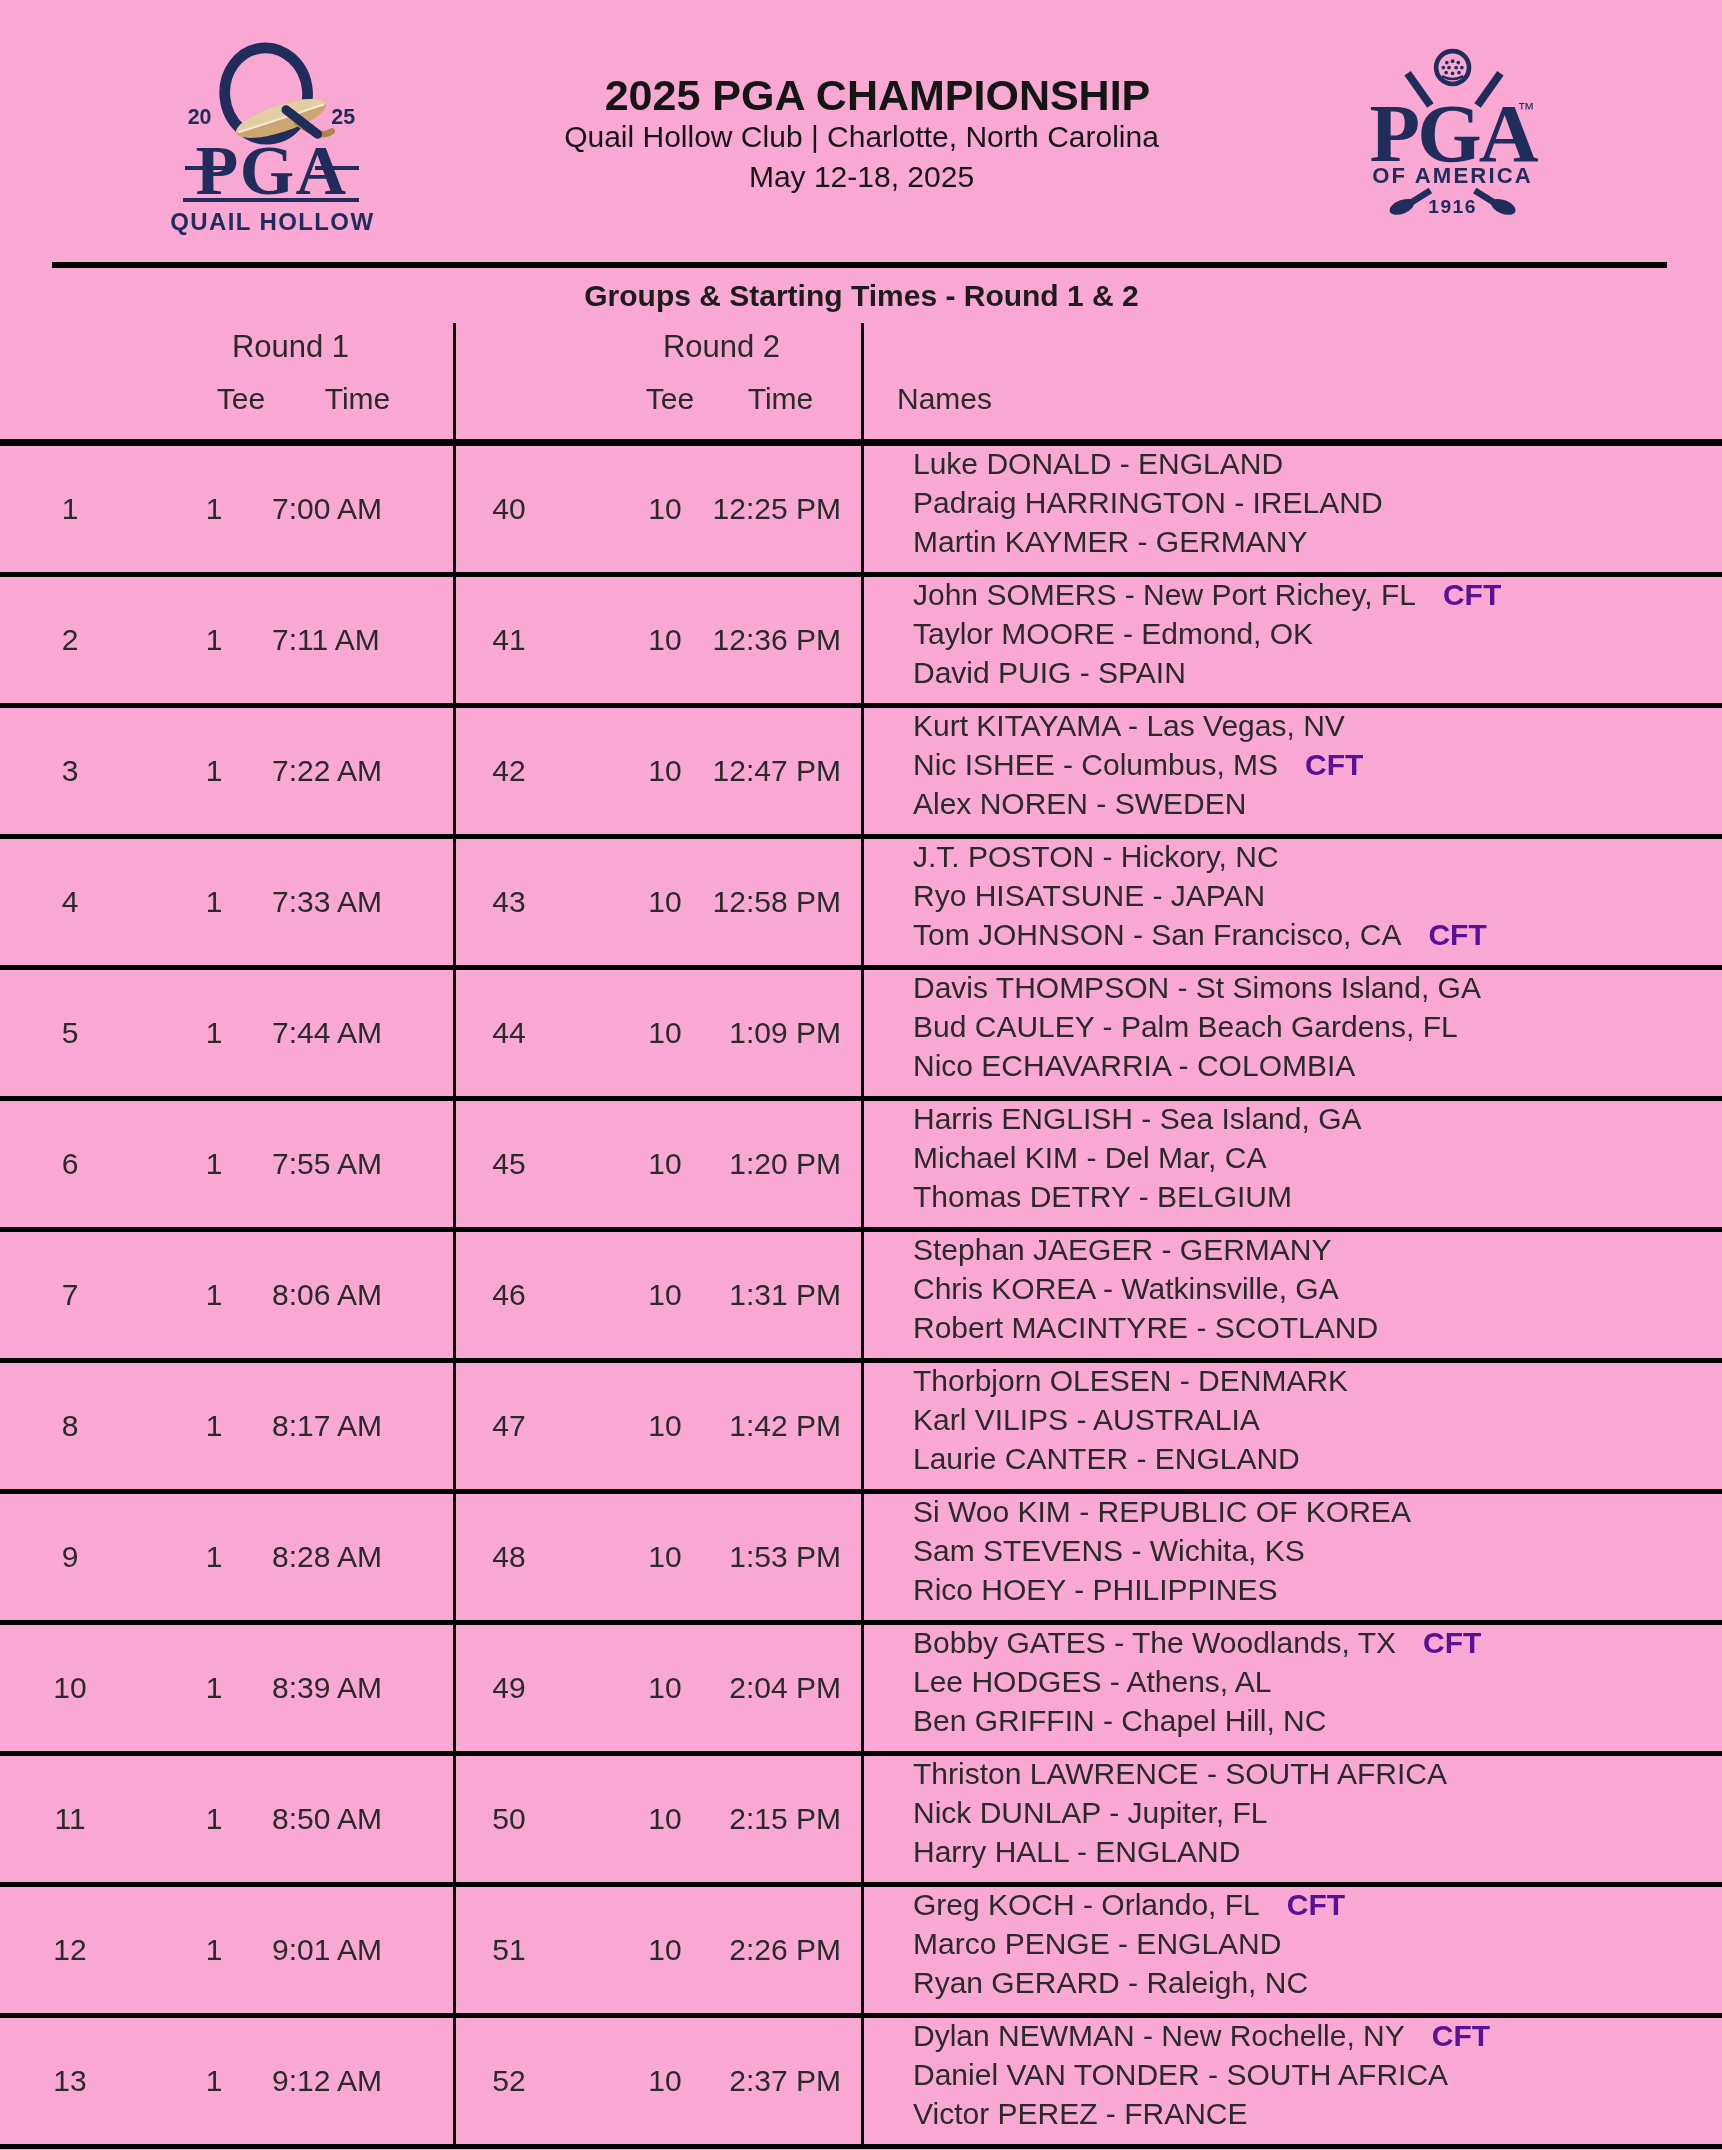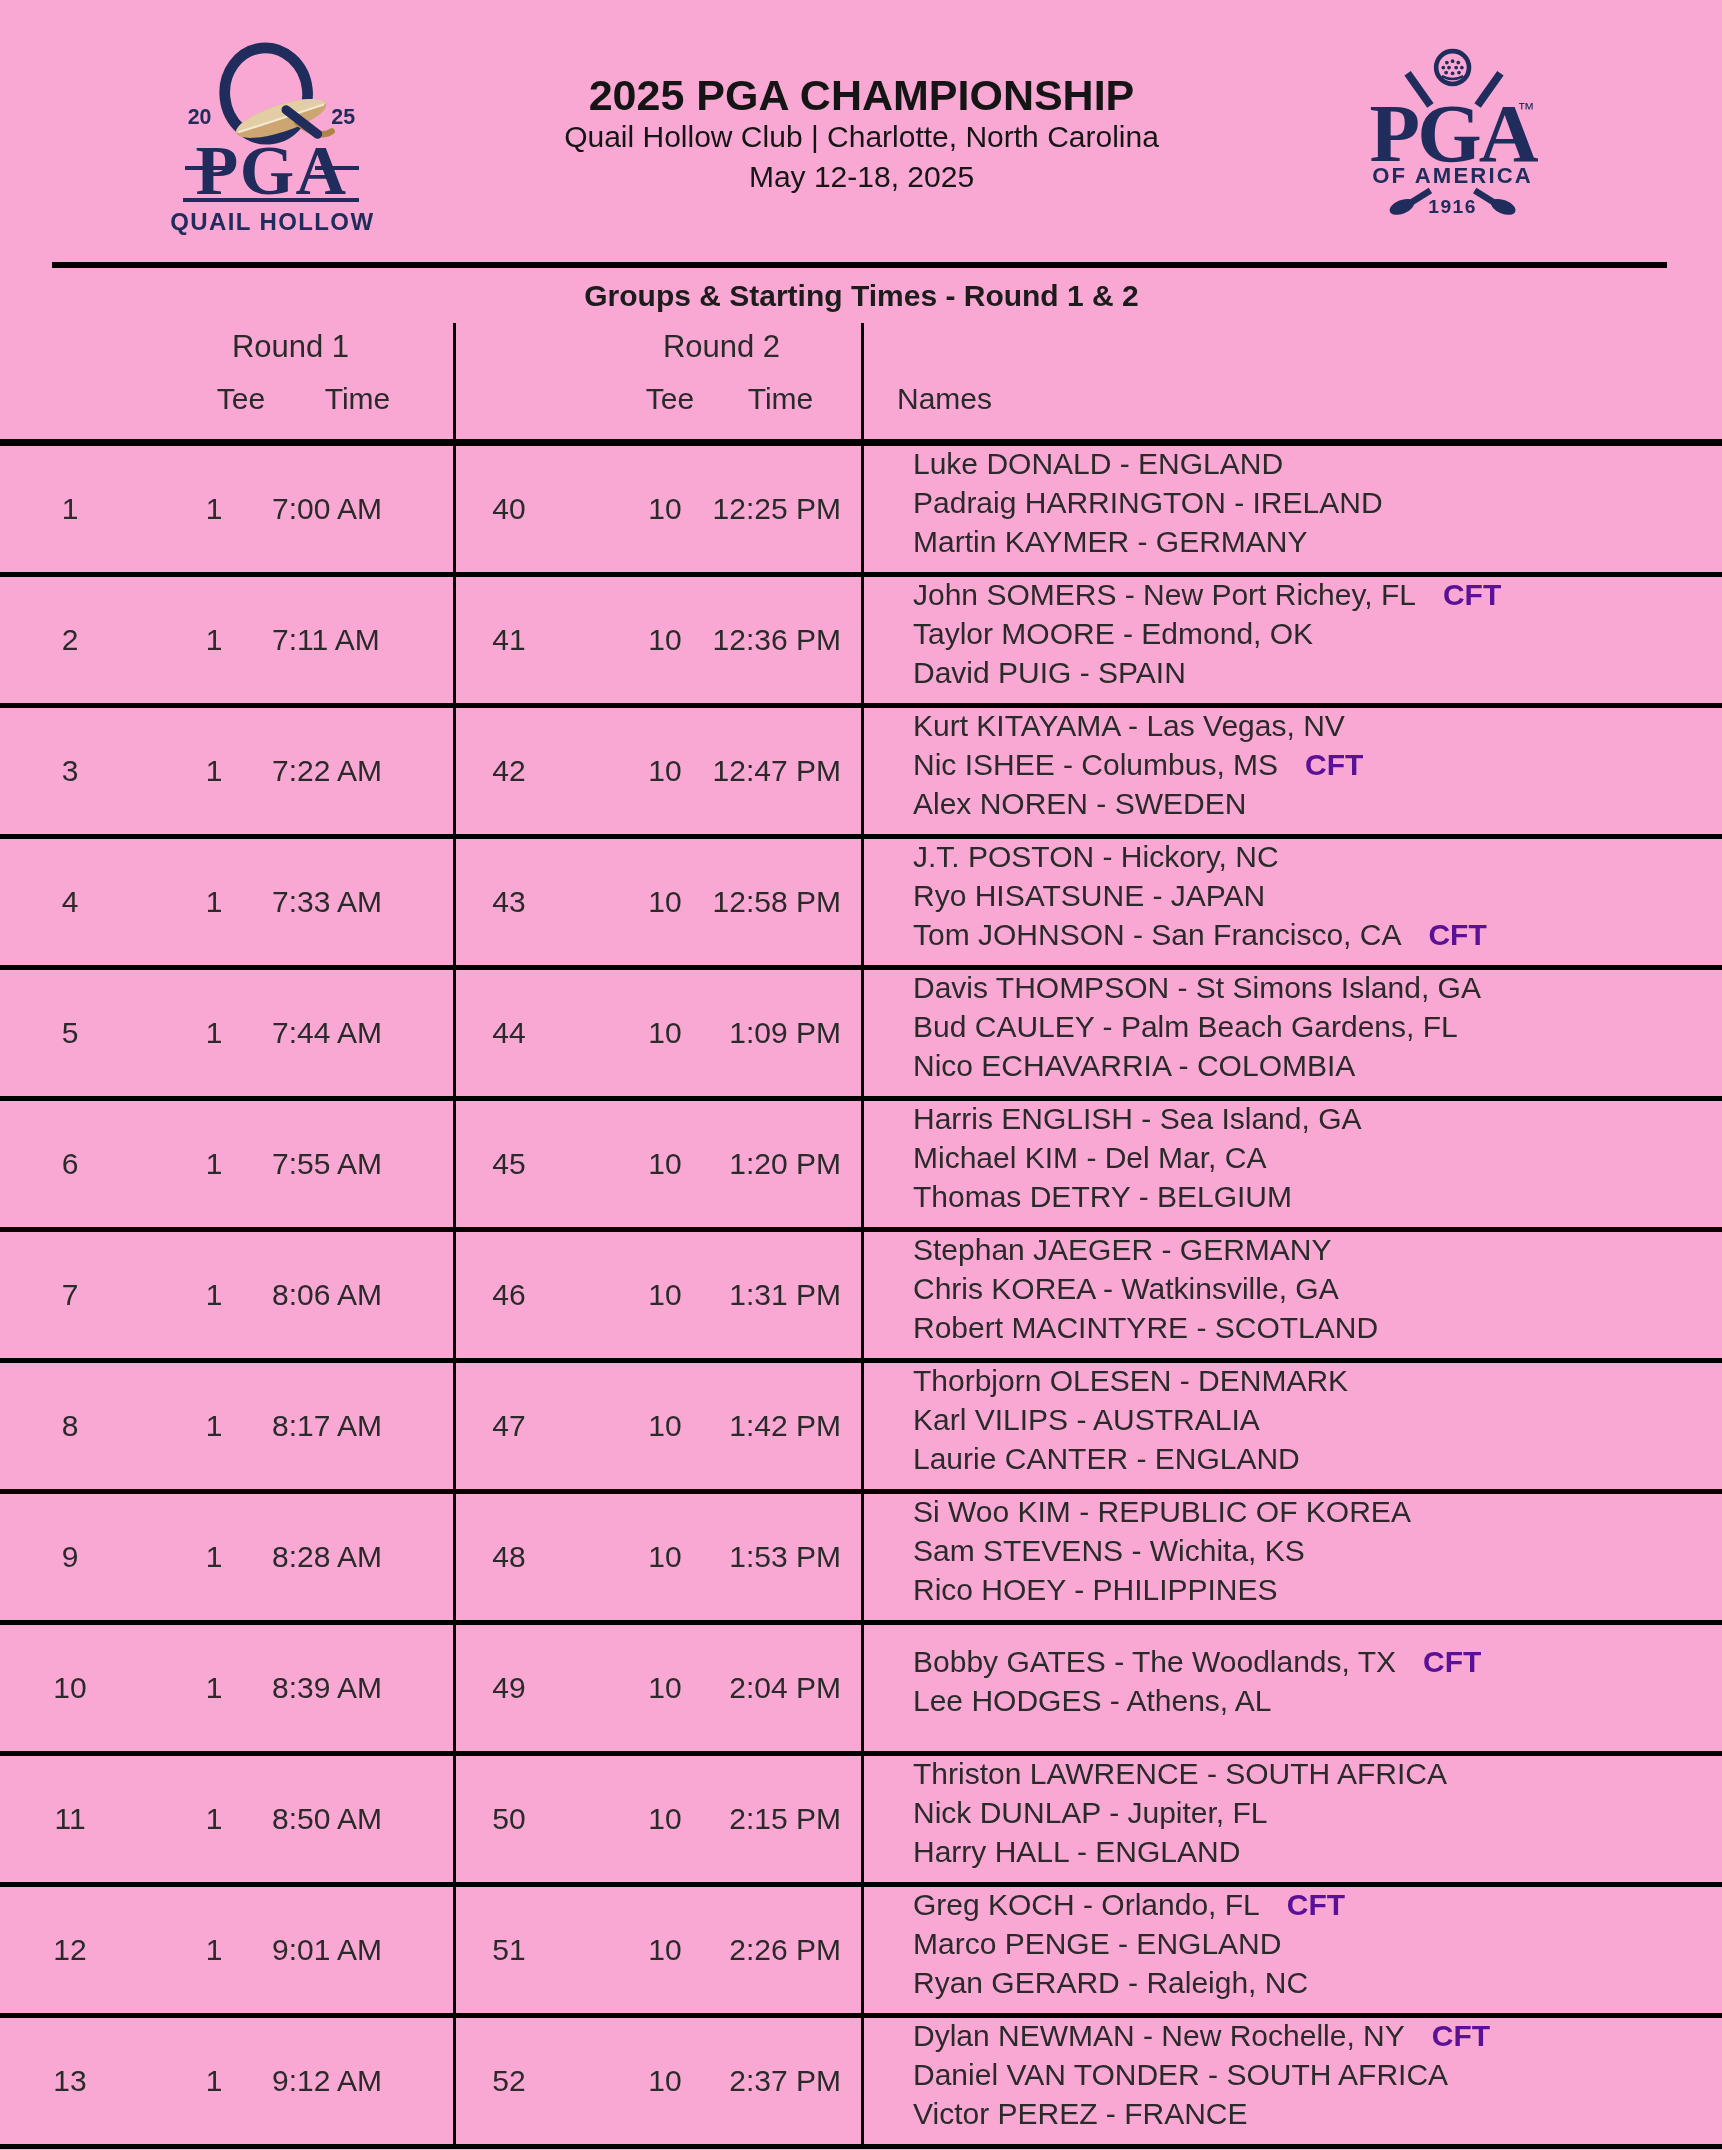--- a/index.html
+++ b/index.html
@@ -19,21 +19,21 @@
   .qh-year-left{position:absolute;left:8.6px;top:0;}
   .qh-year-right{position:absolute;right:10px;top:0;}
   .qh-underline{position:absolute;top:61px;height:3.6px;background:var(--navy);}
   .qh-ul-left{left:5.7px;width:44px;}
   .qh-ul-right{right:5.7px;width:44px;}
   .qh-pga{position:absolute;left:10px;top:100px;width:179px;text-align:center;font-family:"Liberation Serif",serif;font-weight:bold;font-size:70px;line-height:1.0;letter-spacing:1.4px;color:var(--navy);}
   .qh-rule{position:absolute;left:11.4px;top:162px;width:176px;height:4.3px;background:var(--navy);}
   .qh-venue{position:absolute;left:-5.7px;top:172px;width:212px;text-align:center;font-weight:bold;font-size:24px;letter-spacing:1.4px;color:var(--navy);}
 
   .title-block{position:absolute;left:504px;top:0;width:715px;text-align:center;color:#151515;}
-  .doc-title{position:absolute;left:0;top:71px;width:715px;font-size:43px;font-weight:bold;letter-spacing:0px;white-space:nowrap;}
+  .doc-title{position:absolute;left:16px;top:71px;width:715px;font-size:43px;font-weight:bold;letter-spacing:0px;white-space:nowrap;}
   .doc-subtitle{position:absolute;left:-107px;top:120px;width:929px;font-size:30px;white-space:nowrap;}
   .doc-dates{position:absolute;left:0;top:160px;width:715px;font-size:30px;white-space:nowrap;}
 
   .pga-logo{position:absolute;left:1354px;top:44px;width:200px;height:175px;}
 
   .header-rule{position:absolute;left:52px;top:262px;width:1615px;height:5.7px;background:#000;}
 
   
   .tbl-title{position:absolute;left:0;top:279px;width:1723px;text-align:center;font-weight:bold;font-size:30px;color:#1c1c1c;}
   .round-label{position:absolute;top:329px;font-size:31px;color:#2a2a2a;text-align:center;}
@@ -291,20 +291,21 @@
     <div class="row">
       <span class="cell g1">10</span>
       <span class="cell t1">1</span>
       <span class="cell m1">8:39 AM</span>
       <span class="cell g2">49</span>
       <span class="cell t2">10</span>
       <span class="cell m2">2:04 PM</span>
       <div class="names">
           <div class="pl"><span>Bobby GATES - The Woodlands, TX</span><span class="cft">CFT</span></div>
           <div class="pl"><span>Lee HODGES - Athens, AL</span></div>
+          <div class="pl"><span>Ben GRIFFIN - Chapel Hill, NC</span></div>
         </div>
       <div class="vline v1"></div>
       <div class="vline v2"></div>
     </div>
 
     <div class="row">
       <span class="cell g1">11</span>
       <span class="cell t1">1</span>
       <span class="cell m1">8:50 AM</span>
       <span class="cell g2">50</span>

